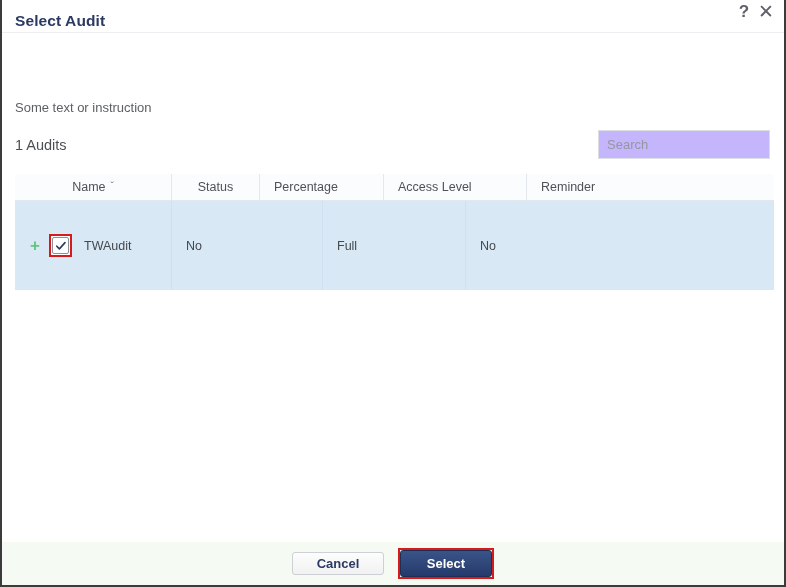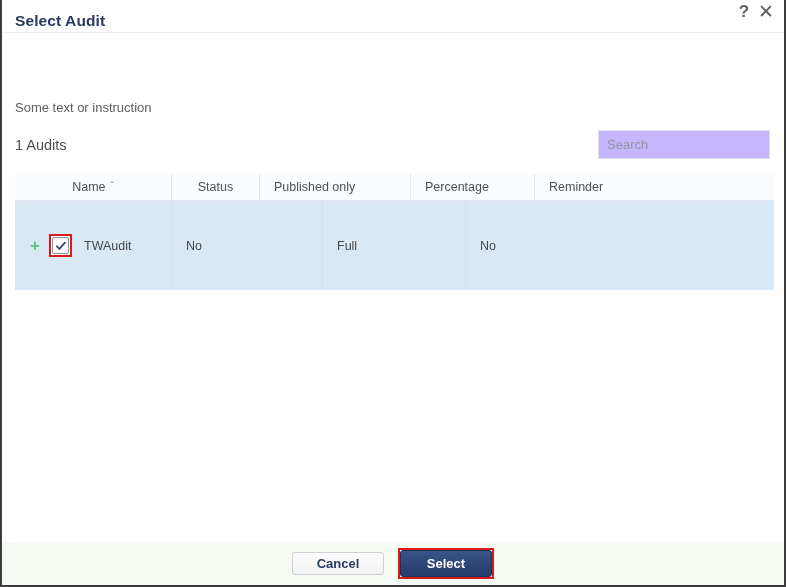--- a/index.html
+++ b/index.html
@@ -270,22 +270,22 @@
     </div>
 
     <div class="grid">
 
       <div class="grid-header">
         <div class="cell c-name">
           <span>Name</span>
           <span class="sort-caret">ˇ</span>
         </div>
         <div class="cell c-status">Status</div>
-        <div class="cell c-pub">Published only</div>
         <div class="cell c-pct">Percentage</div>
+        <div class="cell c-access">Access Level</div>
         <div class="cell c-remind">Reminder</div>
       </div>
 
       <div class="grid-row">
         <div class="cell c-name">
           <div class="namecell-inner">
             <span class="expand-plus">+</span>
 
             <span class="checkbox-highlight">
               <span class="checkbox">

